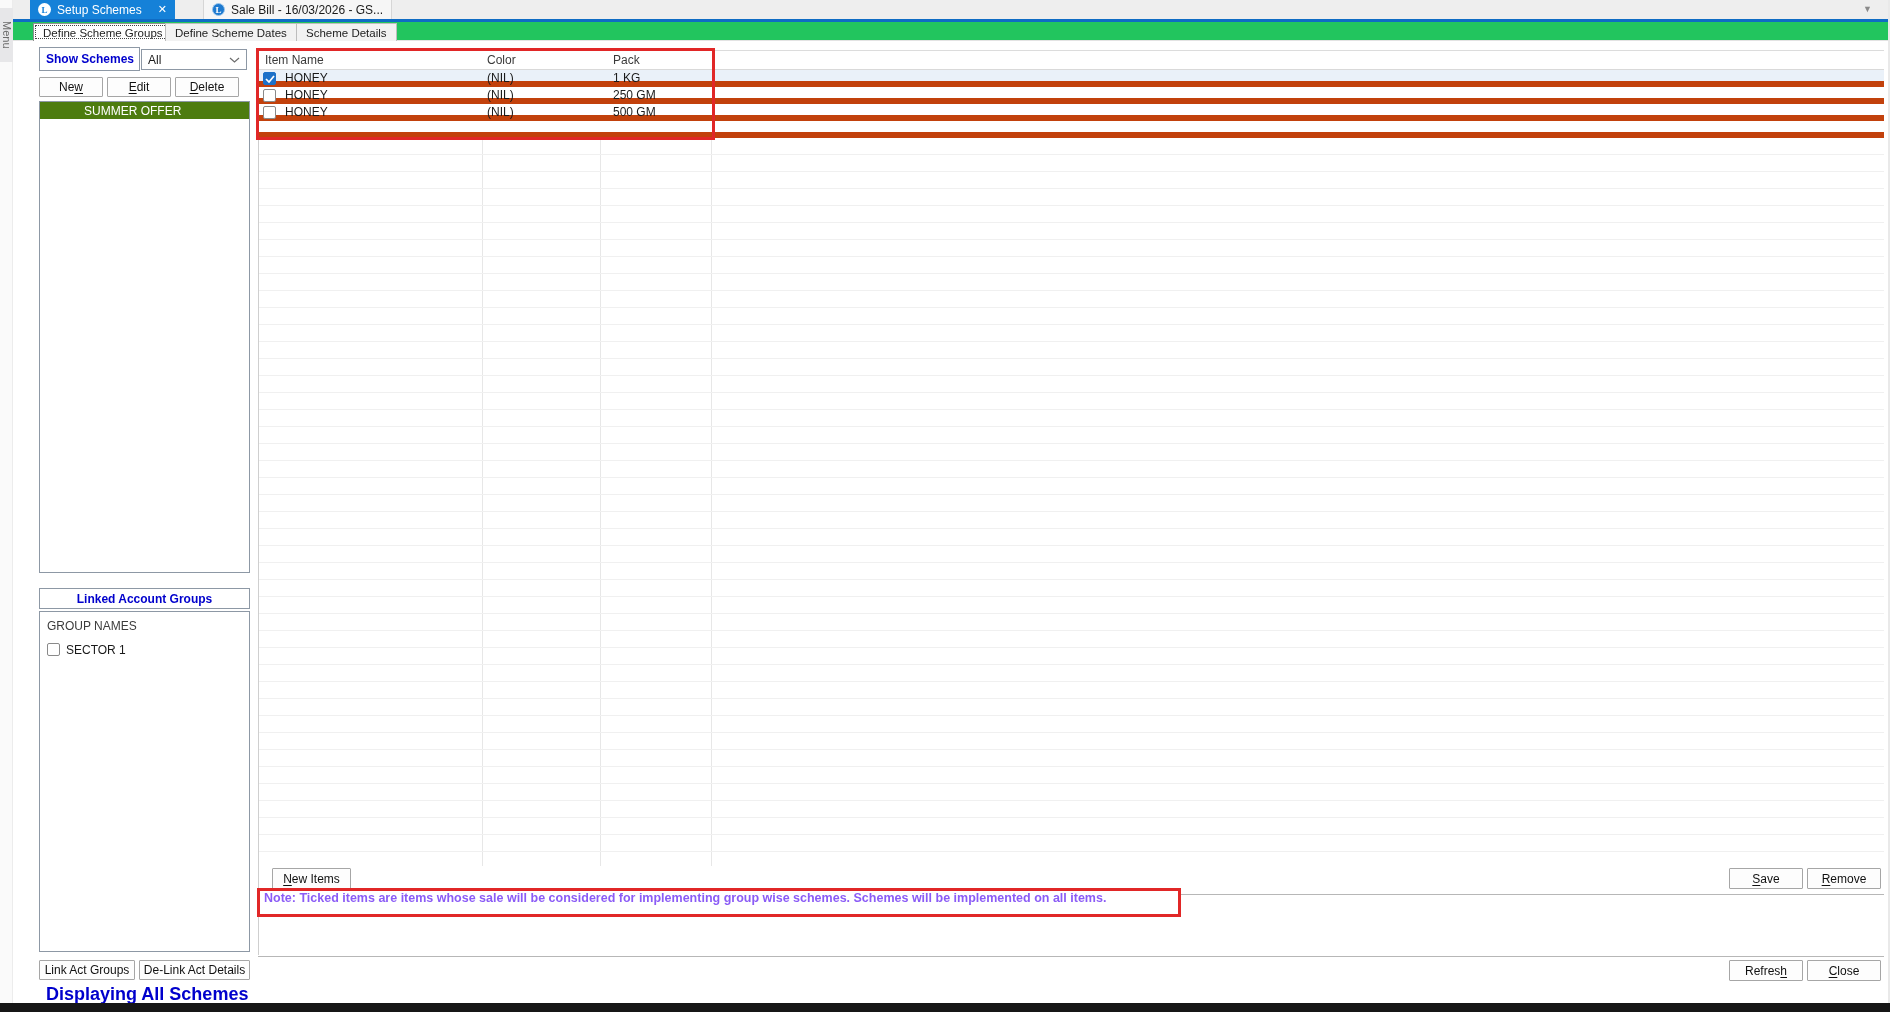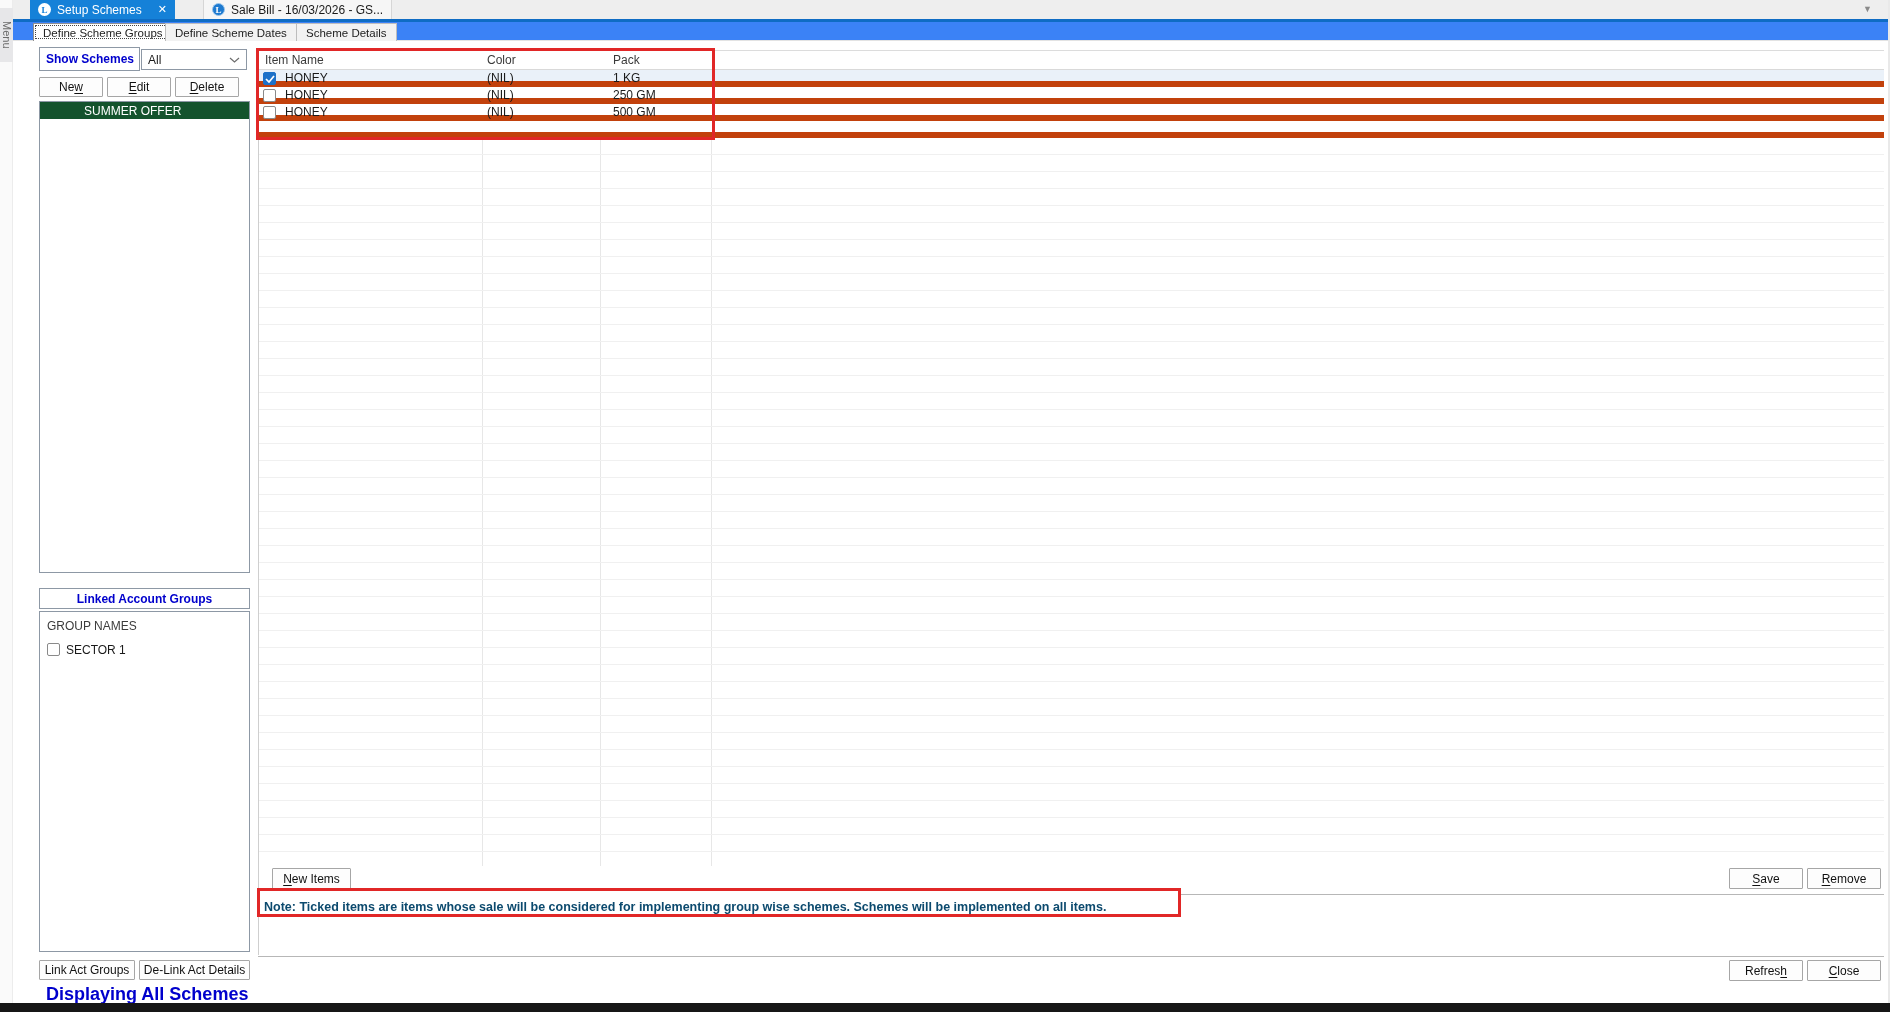--- a/index.html
+++ b/index.html
@@ -19,36 +19,36 @@
   .doc-tab.active { background:#1581d8; color:#ffffff; }
   .doc-tab.inactive { background:#f6f6f6; color:#1a1a1a; border-left:1px solid #d6d6d6; border-right:1px solid #d6d6d6; }
   .tab-logo { width:13px; height:13px; border-radius:50%; font-weight:bold; font-size:9px;
               display:flex; align-items:center; justify-content:center; font-family:"Liberation Serif",serif; }
   .tab-logo.lt { background:#ffffff; color:#1581d8; }
   .tab-logo.dk { background:#1e7ad0; color:#ffffff; border:1px solid #9cc7ec; }
   .tab-close { font-size:11px; color:#ffffff; margin-left:10px; }
   #tab-overflow { right:18px; top:4px; font-size:9px; color:#8a8a8a; }
 
   
-  #subtabs { left:13px; top:22px; right:0; height:19px; background:#3b82f6; border-bottom:1px solid #e3e3e3; }
+  #subtabs { left:13px; top:22px; right:0; height:19px; background:#22c55e; border-bottom:1px solid #e3e3e3; }
   .subtab { position:absolute; top:1px; height:18px; padding:0 9px; display:flex; align-items:center;
             font-size:11.5px; color:#222; background:#f2f2f2; border:1px solid #bdbdbd; border-bottom:none; }
   .subtab.active { background:#ffffff; outline:1px dotted #444; outline-offset:-3px; border-color:#8f8f8f; }
 
   
   .framed { border:1px solid #8d98a5; background:#ffffff; }
   #show-schemes-box { left:39px; top:47px; width:101px; height:24px; display:flex; align-items:center; padding-left:6px; }
   .blue-label { color:#0000cc; font-weight:bold; }
   #scheme-filter { left:141px; top:49px; width:106px; height:21px; display:flex; align-items:center;
                    justify-content:space-between; padding:0 6px; }
   .btn { position:absolute; height:20px; background:#fdfdfd; border:1px solid #a6a6a6; border-radius:1px;
          display:flex; align-items:center; justify-content:center; font-size:12px; color:#111; }
   #scheme-list { left:39px; top:101px; width:211px; height:472px; }
   .scheme-row { height:17px; display:flex; align-items:center; padding-left:4px; }
-  .scheme-row.selected { background:#14532d; color:#ffffff;padding-left:44px; }
+  .scheme-row.selected { background:#4d7c0f; color:#ffffff;padding-left:44px; }
   #linked-header { left:39px; top:588px; width:211px; height:21px; display:flex; align-items:center; justify-content:center; }
   #group-box { left:39px; top:611px; width:211px; height:341px; padding:7px 0 0 7px; }
   #group-names { color:#3c3c3c; margin-bottom:8px; }
   .cb-row { display:flex; align-items:center; gap:6px; height:17px; }
   .cb { width:13px; height:13px; border-radius:2px; background:#ffffff; border:1px solid #8a8a8a;
         display:flex; align-items:center; justify-content:center; flex:0 0 13px; }
   .cb.checked { background:#1d71c8; border-color:#1d71c8; }
   #status-text { left:46px; top:984px; font-size:18px; }
 
   
@@ -66,21 +66,21 @@
   .cell-pack { position:absolute; left:355px; top:1px; }
   #grid-bg { left:259px; top:138px; width:1625px; height:728px;
              background:repeating-linear-gradient(to bottom, transparent 0, transparent 16px, #f0f0f0 16px, #f0f0f0 17px); }
   .red-frame { position:absolute; border:3px solid #e12727; pointer-events:none; }
   #red-table-frame { left:256px; top:48px; width:459px; height:92px; }
 
   
   #sep1 { left:258px; top:894px; width:1626px; height:1px; background:#b7b7b7; }
   #sep2 { left:258px; top:956px; width:1626px; height:1px; background:#b7b7b7; }
   #note-box { left:257px; top:888px; width:924px; height:29px; border-width:3px; background:#ffffff;
-              display:flex; align-items:flex-end; padding-left:4px; font-weight:bold; font-size:12.5px; color:#0c4a6e; position:absolute; }
+              display:flex; align-items:flex-start; padding-left:4px; font-weight:bold; font-size:12.5px; color:#8b5cf6; position:absolute; }
   #bottom-strip { left:0; bottom:0; width:1890px; height:9px; background:#161616; }
   #win-right-edge { right:0; top:0; width:2px; height:1012px; background:#e9e9e9; }
   u { text-underline-offset:2px; }
 </style>
 </head>
 <body>
 
 <div id="menu-rail" class="abs">
   <div id="menu-tab" class="abs">Menu</div>
 </div>

